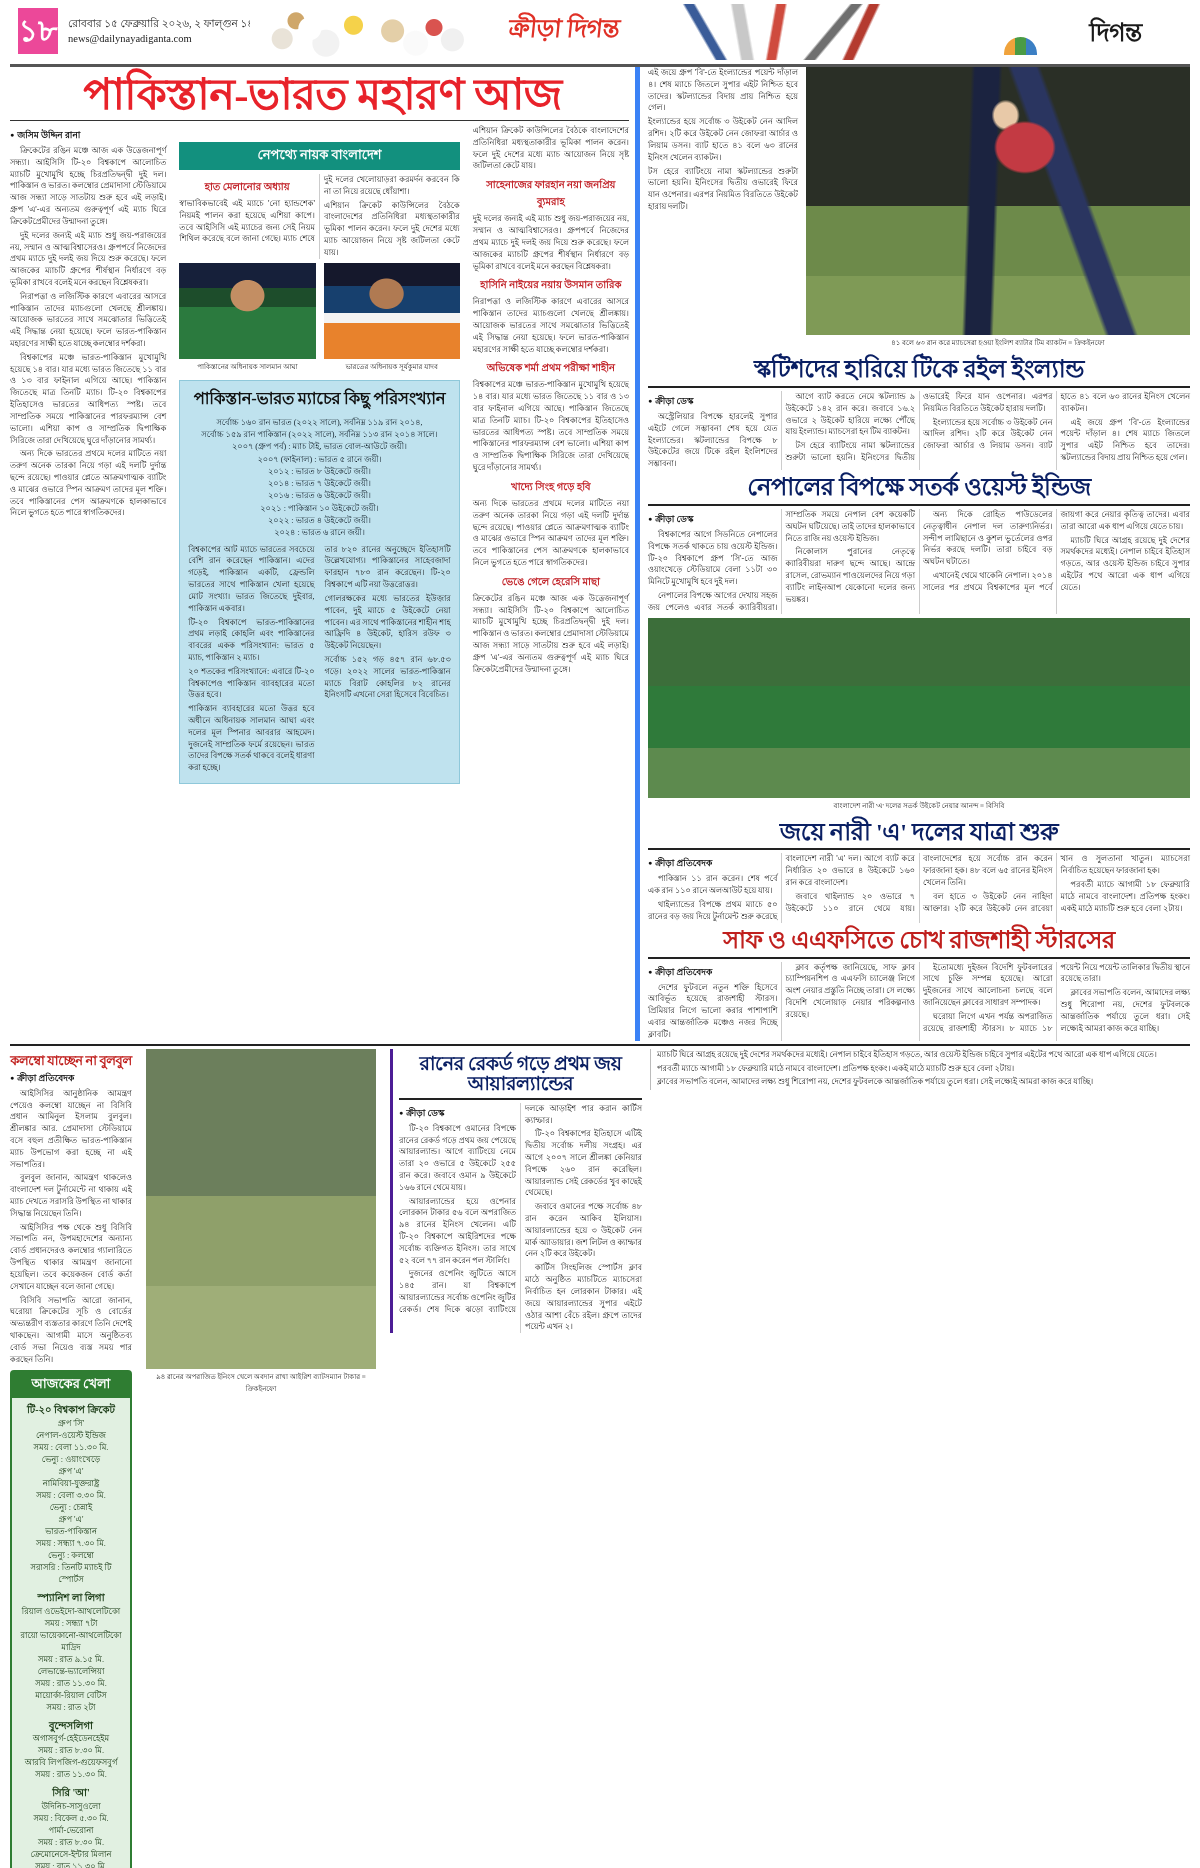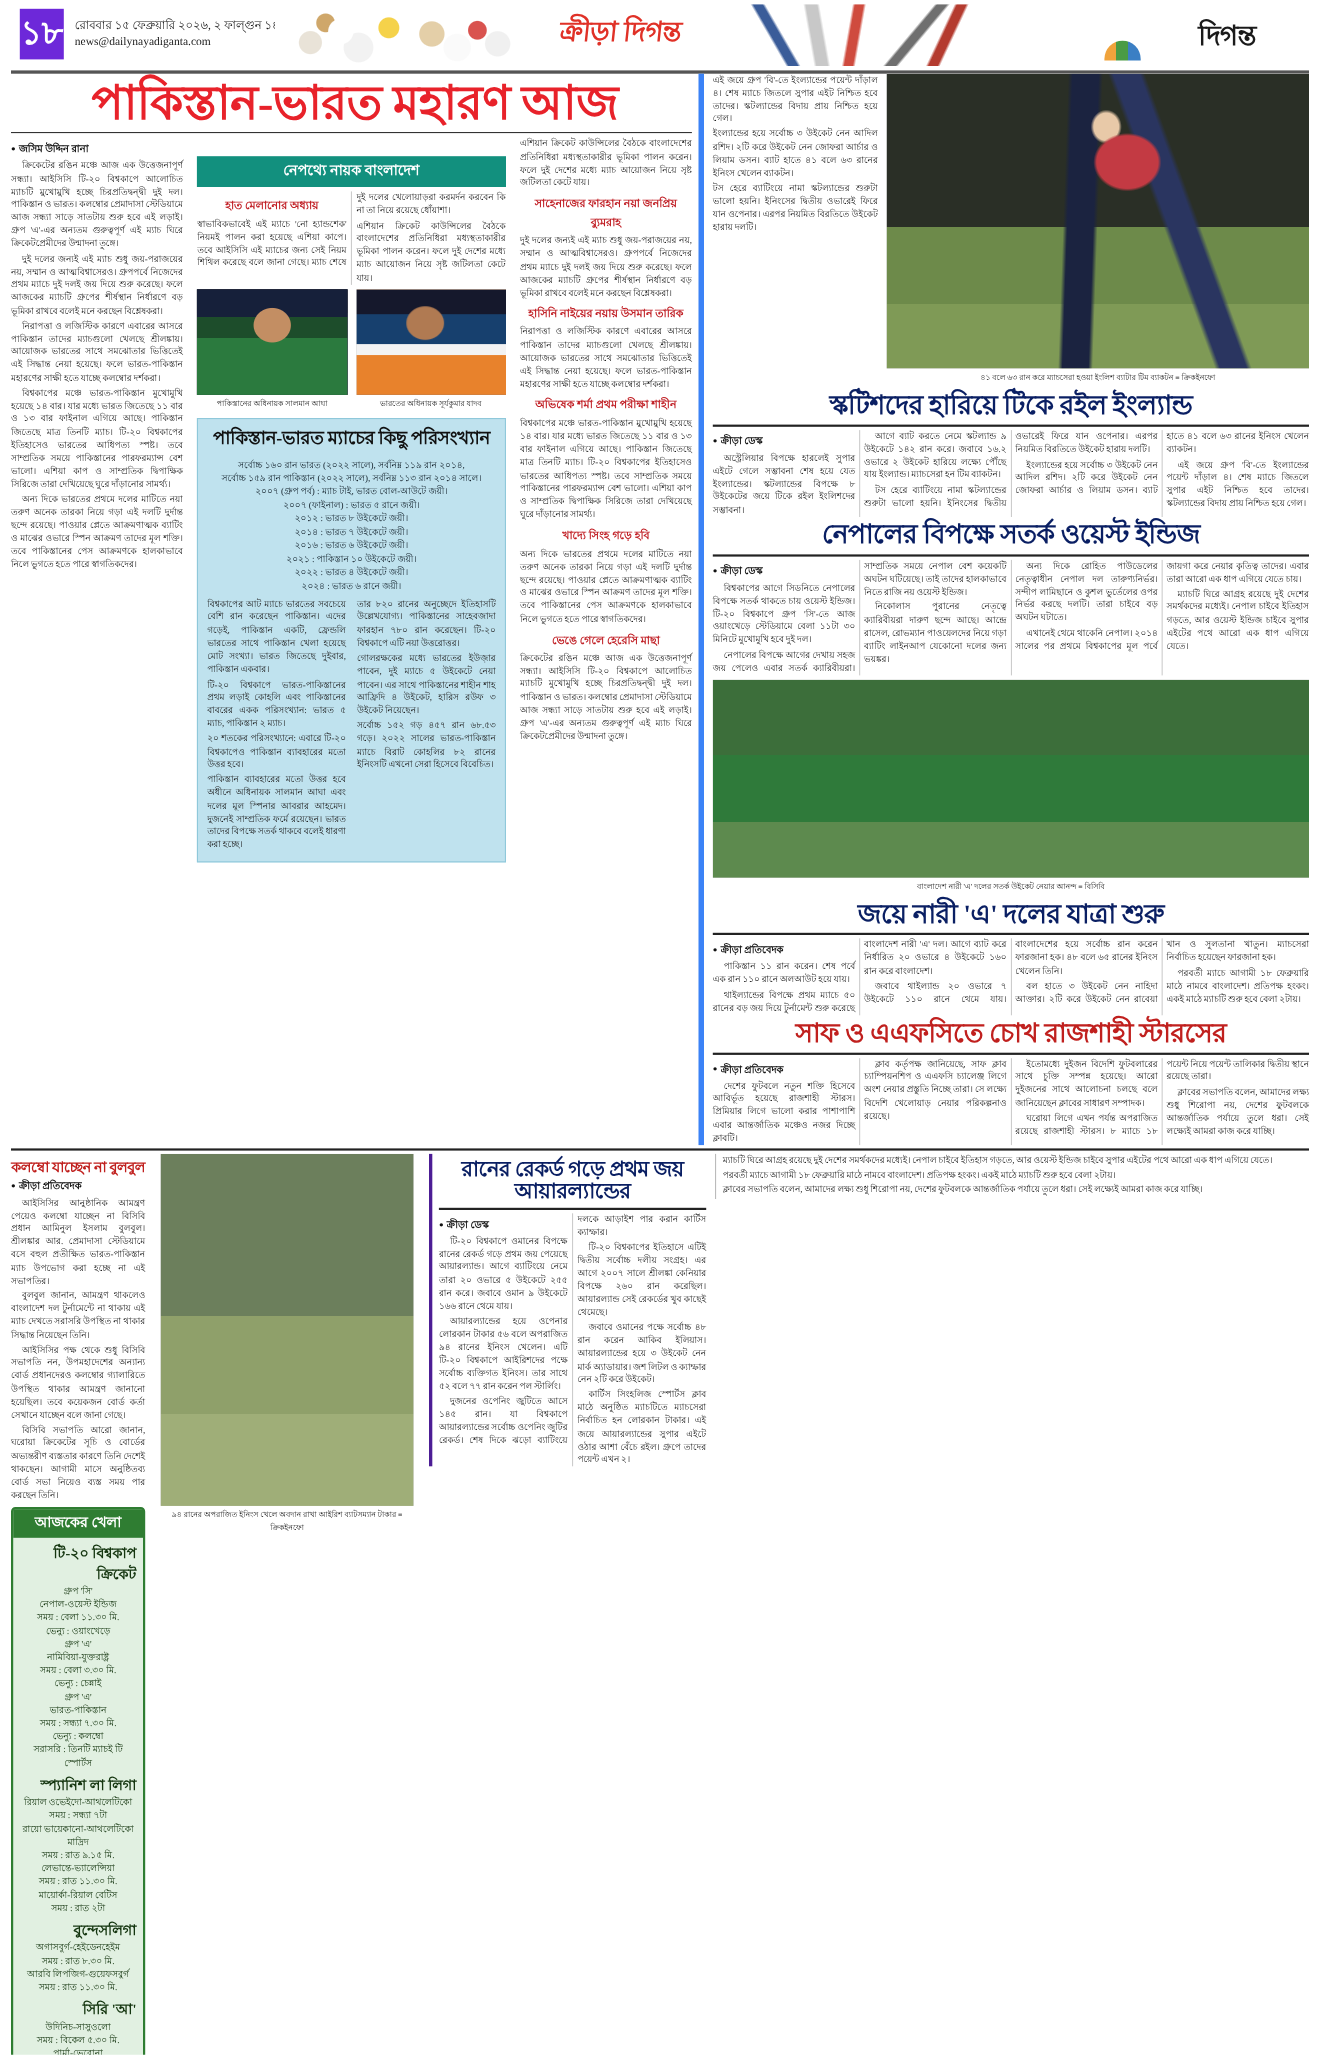--- a/index.html
+++ b/index.html
@@ -9,21 +9,21 @@
     font-family: "Liberation Serif", "DejaVu Serif", serif;
     color: #111;
     position: relative;
     overflow: hidden;
   }
   .page { width: 1200px; height: 1868px; position: relative; padding: 0 10px; }
 
   
   .masthead { height: 62px; display: flex; align-items: center; position: relative; padding-left: 8px;}
   .pageno-box {
-    width: 40px; height: 46px; background: #6d28d9; color: #fff;
+    width: 40px; height: 46px; background: #ec4899; color: #fff;
     display: flex; align-items: center; justify-content: center;
     font-size: 30px; font-weight: bold; line-height: 1;
   }
   .masthead-dateblock { margin-left: 10px; line-height: 1.45; }
   .masthead-date { font-size: 10.5px; color: #1a1a1a; }
   .masthead-mail { font-size: 10.5px; color: #1a1a1a; }
   .collage {
     position: absolute; left: 240px; top: 4px; width: 230px; height: 56px;
     background:
       radial-gradient(circle at 14% 62%, #e9e3d8 0 10px, transparent 11px),
@@ -150,21 +150,21 @@
   .stats-box { background: #bfe2ee; border: 1px solid #8fc8da; padding: 5px 8px 7px 8px; margin: 4px 0 6px 0; }
   .stats-title { text-align: center; font-size: 16.5px; font-weight: bold; color: #111; margin-bottom: 4px; letter-spacing: -0.3px;}
   .stats-line { font-size: 8.2px; text-align: center; line-height: 1.5; color: #12202a; }
   .stats-cols { display: flex; gap: 10px; margin-top: 4px; }
   .stats-cols > div { flex: 1; }
 
   
   .green-box { background: #e1f0e1; border: 2px solid #2f7d32; border-radius: 4px; padding: 4px 6px 8px 6px; margin-top: 5px; }
   .green-title { background: #2f7d32; color: #fff; text-align: center; font-size: 13px; font-weight: bold; padding: 2px 0 3px 0; margin: -4px -6px 4px -6px; }
   .gl { font-size: 8.3px; text-align: center; line-height: 1.45; color: #14350f; }
-  .gl.sec { font-weight: bold; margin-top: 5px; font-size: 13px; text-align: right; }
+  .gl.sec { font-weight: bold; margin-top: 5px; font-size: 10px; }
 
   
   .sec-head {
     color: #0a1f63; font-size: 24px; font-weight: bold;
     text-align: center; line-height: 1.08; margin: 5px 0 3px 0; letter-spacing: -0.4px;
   }
   .sec-head.red { color: #c0201e; }
   .sec-head.sm { font-size: 17px; }
   .rule-dark { height: 2px; background: #222; margin: 3px 0; }
 

